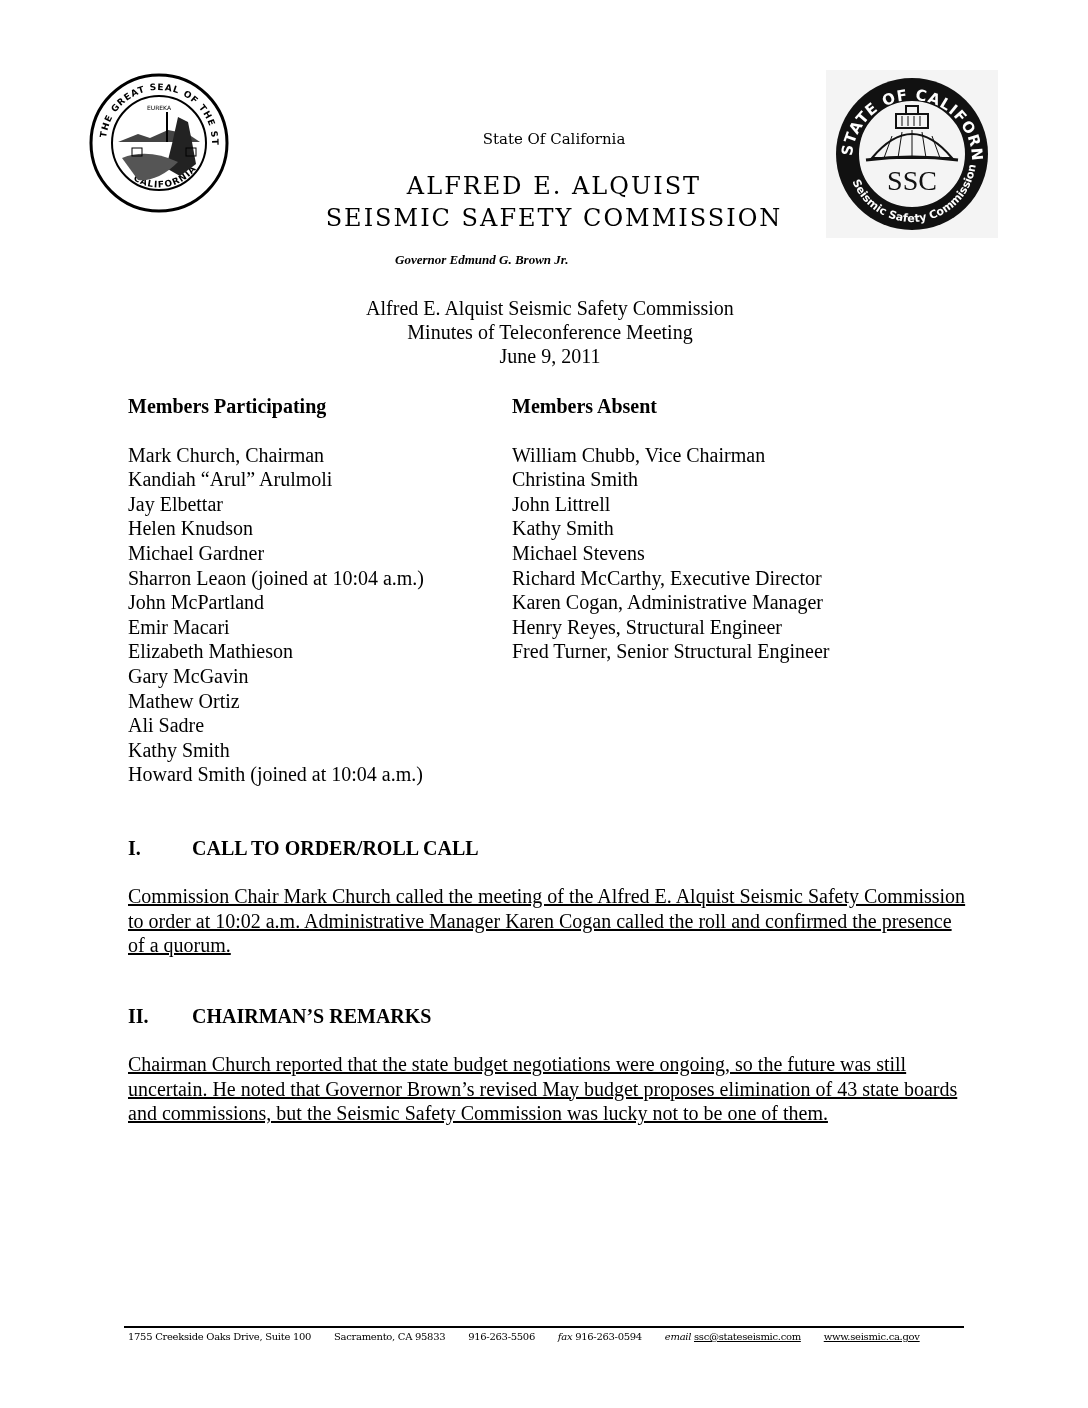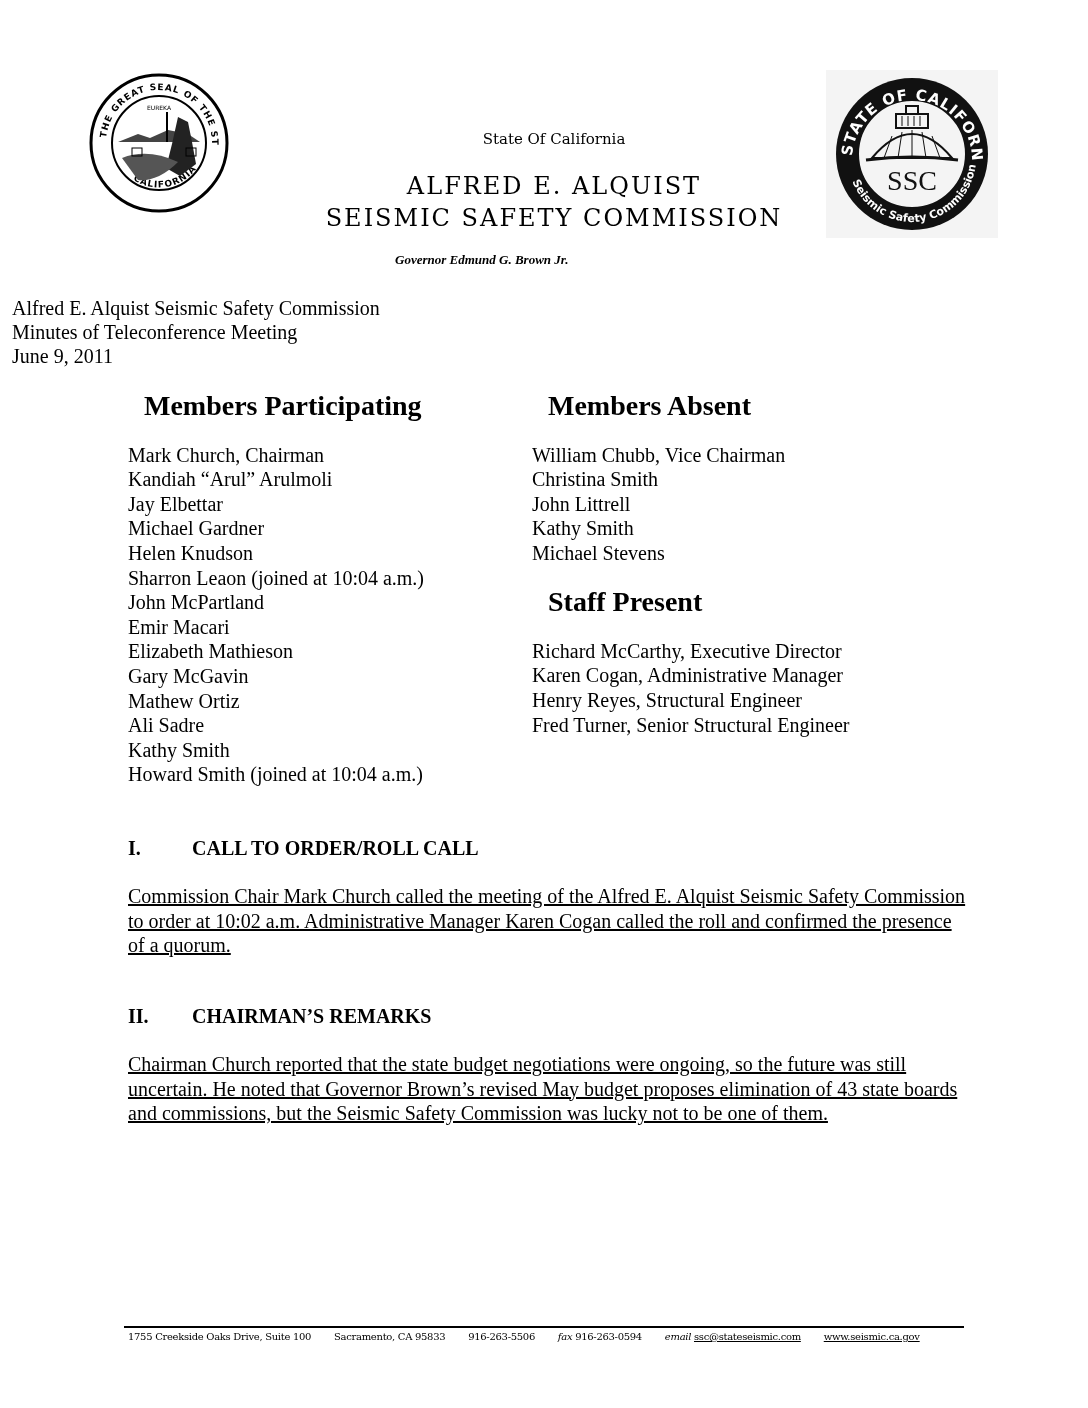--- a/index.html
+++ b/index.html
@@ -5,27 +5,27 @@
   html, body { margin: 0; padding: 0; background: #ffffff; }
   body { width: 1088px; height: 1408px; position: relative; overflow: hidden; color: #000; font-family: "Liberation Serif", serif; }
 
   .seal-left { position: absolute; left: 88px; top: 72px; width: 142px; height: 142px; }
   .seal-right { position: absolute; left: 826px; top: 70px; width: 172px; height: 168px; background: #f4f4f4; }
 
   .state-line { position: absolute; left: 0; width: 1088px; top: 130px; text-align: center; font-family: "DejaVu Serif", serif; font-size: 15px; padding-left: 20px; box-sizing: border-box; }
   .commission-name { position: absolute; left: 0; width: 1088px; top: 170px; text-align: center; font-family: "DejaVu Serif", serif; font-size: 24px; letter-spacing: 2px; line-height: 32px; font-weight: normal; padding-left: 20px; box-sizing: border-box; }
   .governor { position: absolute; left: 395px; top: 252px; font-family: "Liberation Serif", serif; font-size: 13px; font-weight: bold; font-style: italic; }
 
-  .minutes-head { position: absolute; left: 0; width: 1088px; top: 296px; font-size: 20px; line-height: 24px; padding-left: 12px; box-sizing: border-box; }
+  .minutes-head { position: absolute; left: 0; width: 1088px; top: 296px; text-align: center; font-size: 20px; line-height: 24px; padding-left: 12px; box-sizing: border-box; }
   .minutes-head div { white-space: nowrap; }
 
   .col { position: absolute; font-size: 20px; line-height: 24.6px; }
   .col-left { left: 128px; top: 394px; }
-  .col-right { left: 532px; top: 394px; }
-  .col h3 { margin: 0 0 24px 16px; font-size: 28px; font-weight: bold; line-height: 24.6px; }
+  .col-right { left: 512px; top: 394px; }
+  .col h3 { margin: 0 0 24px 0; font-size: 20px; font-weight: bold; line-height: 24.6px; }
   .col ul { list-style: none; margin: 0; padding: 0; }
   .col li { white-space: nowrap; }
   .col-right h3.staff { margin-top: 24.6px; }
 
   .section-title { position: absolute; left: 128px; font-size: 20px; font-weight: bold; line-height: 24px; }
   .section-title .num { display: inline-block; width: 64px; }
   .section-body { position: absolute; left: 128px; width: 840px; font-size: 20px; line-height: 24.6px; text-decoration: underline; }
 
   .footer-rule { position: absolute; left: 124px; top: 1326px; width: 840px; height: 2px; background: #000; }
   .footer { position: absolute; left: 128px; top: 1331px; width: 840px; font-family: "DejaVu Serif", serif; font-size: 10px; white-space: nowrap; letter-spacing: -0.3px; }
@@ -95,22 +95,22 @@
   <div>Minutes of Teleconference Meeting</div>
   <div>June 9, 2011</div>
 </div>
 
 <div class="col col-left">
   <h3>Members Participating</h3>
   <ul>
     <li>Mark Church, Chairman</li>
     <li>Kandiah “Arul” Arulmoli</li>
     <li>Jay Elbettar</li>
+    <li>Helen Knudson</li>
     <li>Michael Gardner</li>
-    <li>Helen Knudson</li>
     <li>Sharron Leaon (joined at 10:04 a.m.)</li>
     <li>John McPartland</li>
     <li>Emir Macari</li>
     <li>Elizabeth Mathieson</li>
     <li>Gary McGavin</li>
     <li>Mathew Ortiz</li>
     <li>Ali Sadre</li>
     <li>Kathy Smith</li>
     <li>Howard Smith (joined at 10:04 a.m.)</li>
   </ul>
@@ -118,21 +118,20 @@
 
 <div class="col col-right">
   <h3>Members Absent</h3>
   <ul>
     <li>William Chubb, Vice Chairman</li>
     <li>Christina Smith</li>
     <li>John Littrell</li>
     <li>Kathy Smith</li>
     <li>Michael Stevens</li>
   </ul>
-  <h3 class="staff">Staff Present</h3>
   <ul>
     <li>Richard McCarthy, Executive Director</li>
     <li>Karen Cogan, Administrative Manager</li>
     <li>Henry Reyes, Structural Engineer</li>
     <li>Fred Turner, Senior Structural Engineer</li>
   </ul>
 </div>
 
 <div class="section-title" style="top:836px;">
   <span class="num">I.</span><span>CALL TO ORDER/ROLL CALL</span>

